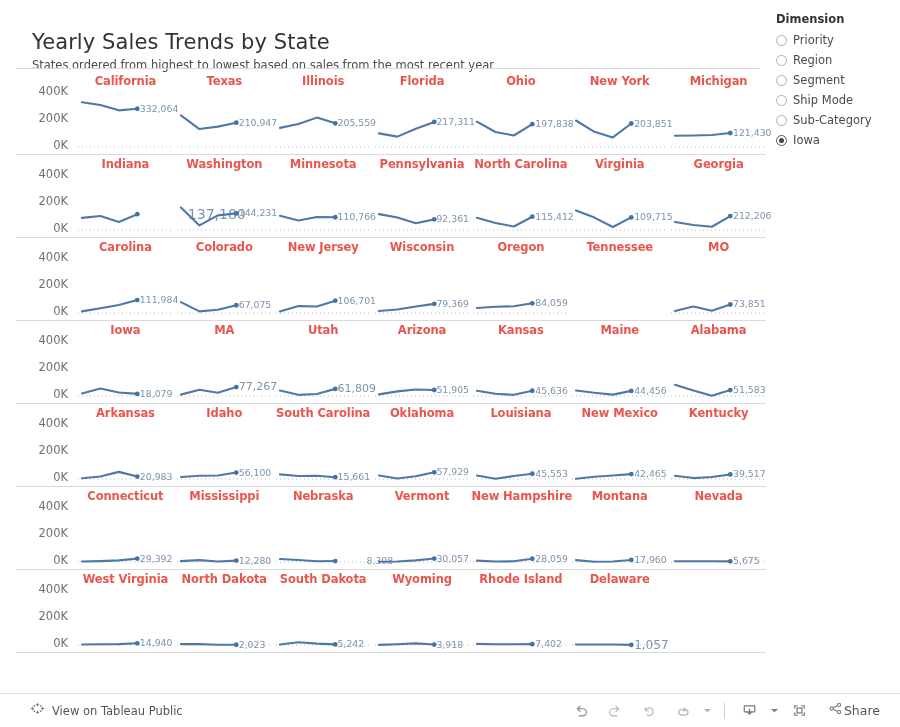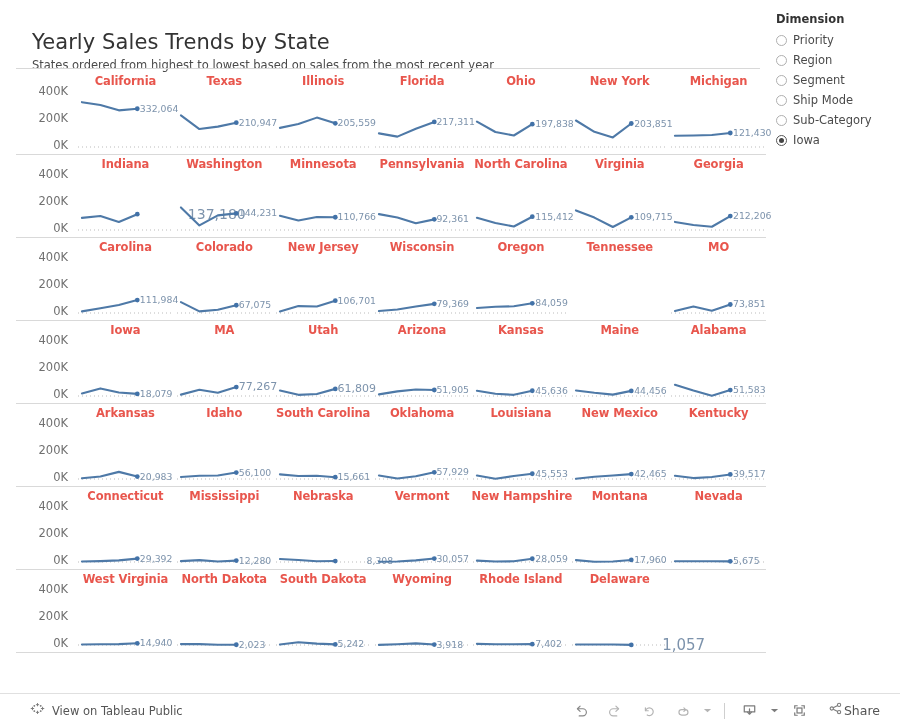--- a/index.html
+++ b/index.html
@@ -886,21 +886,21 @@
             </div>
           </div>
           <div class="panel">
             <div class="panel-title" style="color: rgb(232, 86, 77);">Delaware</div>
             <div class="panel-plot">
               <svg viewBox="0 0 100 61" preserveAspectRatio="none">
                 <line x1="2" x2="99" y1="57" y2="57" class="zero-dots" vector-effect="non-scaling-stroke"></line>
                 <path d="M6.00 56.54 L24.67 56.54 L43.33 56.54 L62.00 56.88" class="spark-line" stroke="#4e79a7" vector-effect="non-scaling-stroke"></path>
                 <circle cx="62.00" cy="56.88" r="2.4" class="spark-dot" fill="#4272a8"></circle>
               </svg>
-              <div style="position: absolute; left: 64.6%; top: 93.243%; transform: translateY(-52%); font-size: 15px; color: rgb(125, 147, 172); white-space: nowrap; line-height: 10px; margin-left: 28px;">1,057</div>
+              <div style="position: absolute; left: 64.6%; top: 93.243%; transform: translateY(-52%); font-size: 12px; color: rgb(125, 147, 172); white-space: nowrap; line-height: 10px;">1,057</div>
             </div>
           </div>
           <div class="panel"></div>
         </div>
         <div class="row-baseline"></div>
       </div>
     </div>
 
   <div id="x-axis">
       <div class="x-panel"><span class="yr">2011</span><span class="yr">2014</span></div>

